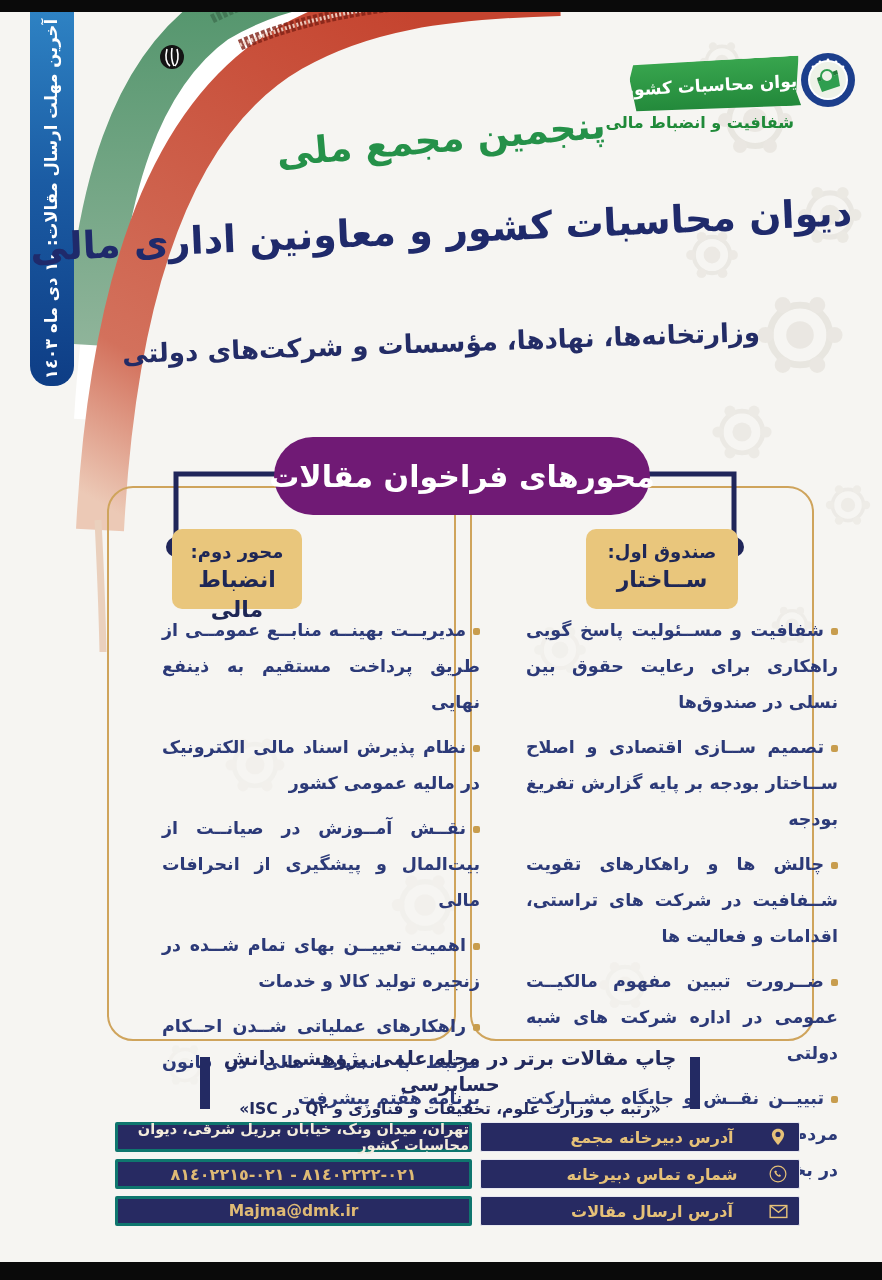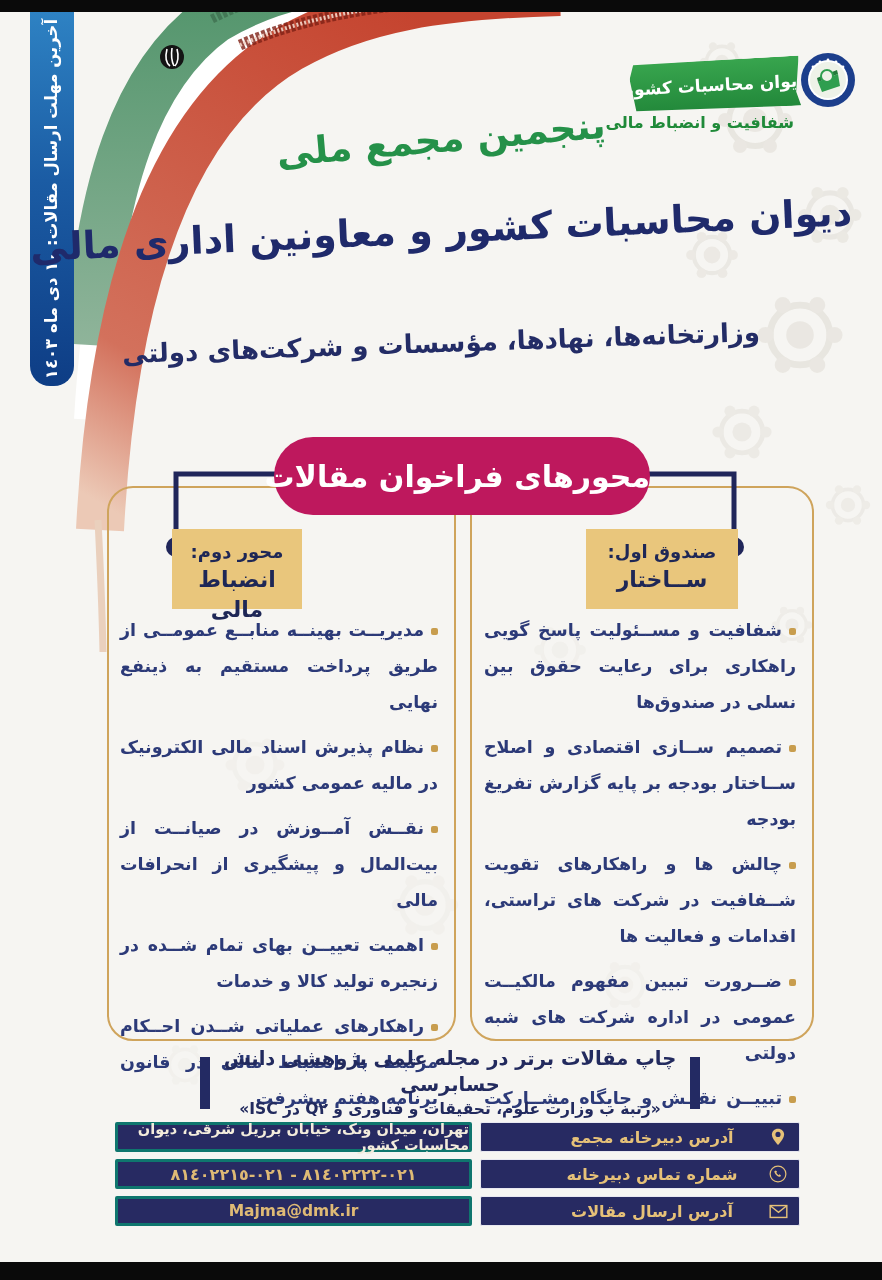--- a/index.html
+++ b/index.html
@@ -34,35 +34,35 @@
   .logo-emblem{left:800px;top:52px;z-index:4;}
   
   .t1{left:0;top:118px;width:882px;text-align:center;z-index:4;
     color:#259149;font-weight:bold;font-size:37px;transform:rotate(-5deg);white-space:nowrap;}
   .t2{left:0;top:208px;width:882px;text-align:center;z-index:4;
     color:#1f2a6b;font-weight:bold;font-size:38px;transform:rotate(-2.5deg);white-space:nowrap;}
   .t3{left:0;top:328px;width:882px;text-align:center;z-index:4;
     color:#232c66;font-weight:bold;font-size:26px;transform:rotate(-2deg);white-space:nowrap;}
   
   .pill{left:274px;top:437px;width:376px;height:78px;z-index:5;
-    background:#be185d;border-radius:40px;display:flex;align-items:center;}
+    background:#701a75;border-radius:40px;display:flex;align-items:center;justify-content:center;}
   .pill span{color:#fff;font-weight:bold;font-size:30px;white-space:nowrap;}
   .connector-svg{left:0;top:0;z-index:4;}
   
   .frame{border:2px solid #cfa45c;border-radius:26px;z-index:3;background:transparent;}
   .frame.left{left:107px;top:486px;width:345px;height:551px;}
   .frame.right{left:470px;top:486px;width:340px;height:551px;}
   
-  .axis-box{z-index:5;background:#e9c67c;text-align:center;padding-top:10px;box-sizing:border-box;}
+  .axis-box{z-index:5;background:#e9c67c;text-align:center;padding-top:10px;box-sizing:border-box;border-radius:10px;}
   .axis-box.left{left:172px;top:529px;width:130px;height:80px;}
   .axis-box.right{left:586px;top:529px;width:152px;height:80px;}
   .axis-box .kicker{display:block;color:#1e2756;font-weight:bold;font-size:18px;line-height:26px;}
   .axis-box .name{display:block;color:#1e2756;font-weight:bold;font-size:22px;line-height:30px;}
   
-  .list{z-index:4;}
+  .list{z-index:4;margin-left:42px;}
   .list.left{left:120px;top:612px;width:318px;}
   .list.right{left:484px;top:612px;width:312px;}
   .bullet{color:#2c3a78;font-weight:bold;font-size:17.5px;line-height:36px;
     text-align:justify;margin-bottom:9px;}
   .bullet .dot{display:inline-block;width:7px;height:7px;background:#c89d4e;
     border-radius:2px;margin-left:7px;vertical-align:middle;}
   
   .journal{left:200px;top:1046px;width:500px;z-index:4;display:flex;align-items:center;}
   .journal .vbar{width:10px;height:52px;background:#232a63;flex:0 0 auto;}
   .journal .jtext{flex:1;text-align:center;}

